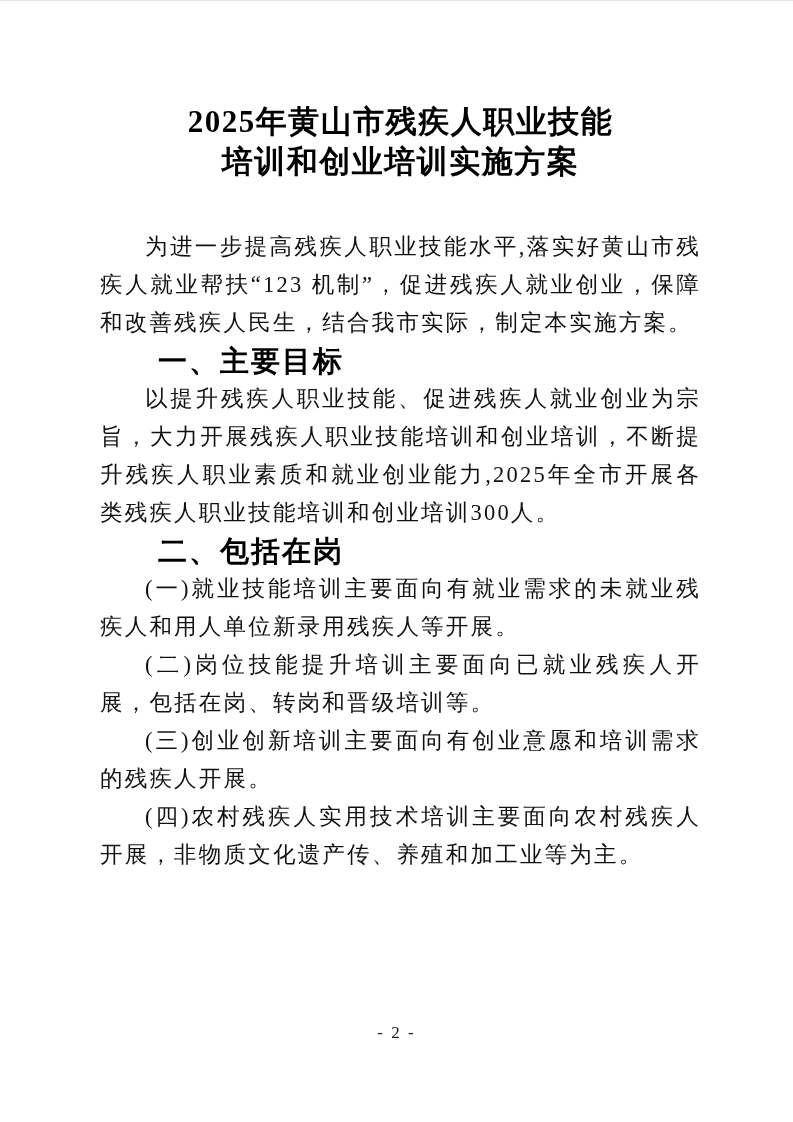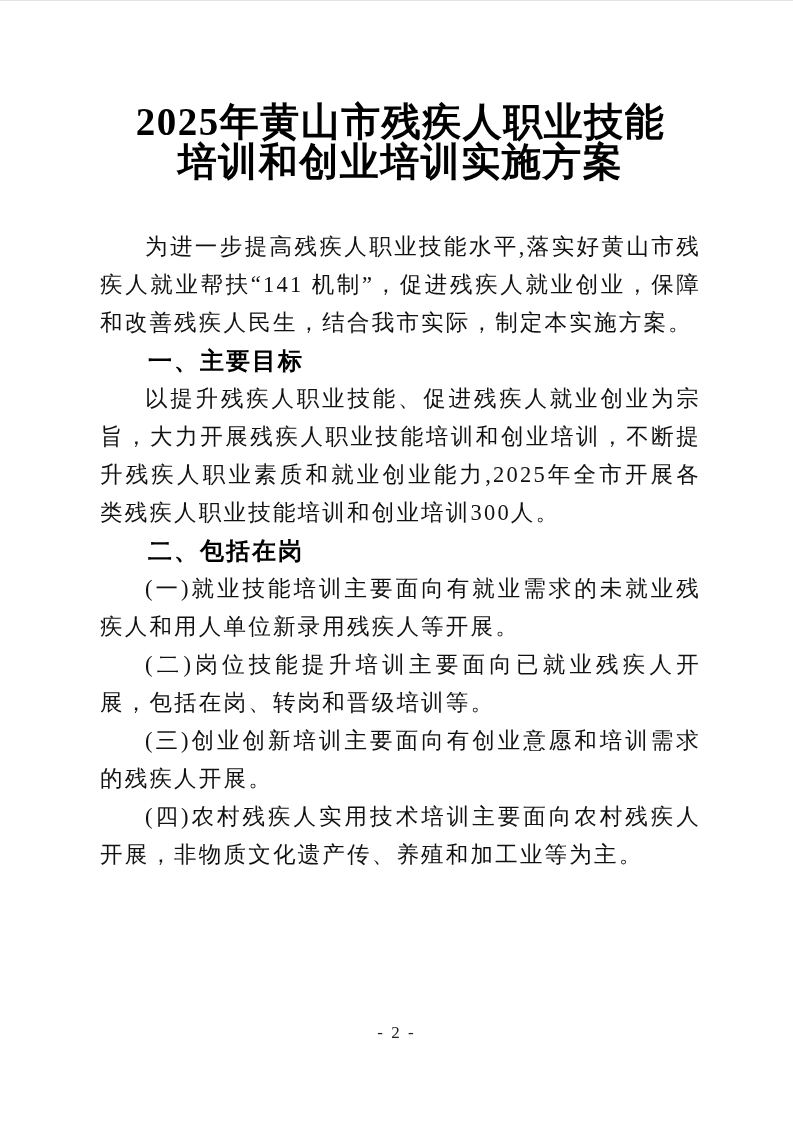--- a/index.html
+++ b/index.html
@@ -14,21 +14,21 @@
     height: 1122px;
     margin: 0 auto;
     background: #ffffff;
     border-top: 1px solid #e3e3e3;
     padding: 101px 92px 0 100px;
     overflow: hidden;
   }
   .doc-title {
     font-family: "Liberation Serif", "DejaVu Serif", serif;
     font-weight: bold;
-    font-size: 39px;
+    font-size: 31px;
     line-height: 40px;
     letter-spacing: 1.5px;
     text-align: center;
     color: #000000;
   }
   .content {
     margin-top: 46px;
   }
   .para {
     font-family: "Liberation Serif", "DejaVu Serif", serif;
@@ -37,21 +37,21 @@
     line-height: 38px;
     letter-spacing: 2.2px;
     text-align: justify;
     text-justify: inter-character;
     text-indent: 2em;
     color: #111111;
   }
   .section-heading {
     font-family: "Liberation Sans", "DejaVu Sans", sans-serif;
     font-weight: bold;
-    font-size: 24px;
+    font-size: 29px;
     line-height: 38px;
     letter-spacing: 2px;
     text-indent: 2em;
     color: #000000;
   }
   .page-footer {
     position: absolute;
     left: 0;
     right: 0;
     top: 1022px;
@@ -66,21 +66,21 @@
 <body>
 
 <div class="page">
 
   <h1 class="doc-title">
     <span>2025年黄山市残疾人职业技能</span><br>
     <span>培训和创业培训实施方案</span>
   </h1>
 
   <div class="content">
-    <p class="para">为进一步提高残疾人职业技能水平,落实好黄山市残疾人就业帮扶“141 机制”，促进残疾人就业创业，保障和改善残疾人民生，结合我市实际，制定本实施方案。</p>
+    <p class="para">为进一步提高残疾人职业技能水平,落实好黄山市残疾人就业帮扶“123 机制”，促进残疾人就业创业，保障和改善残疾人民生，结合我市实际，制定本实施方案。</p>
     <h2 class="section-heading">一、主要目标</h2>
     <p class="para">以提升残疾人职业技能、促进残疾人就业创业为宗旨，大力开展残疾人职业技能培训和创业培训，不断提升残疾人职业素质和就业创业能力,2025年全市开展各类残疾人职业技能培训和创业培训300人。</p>
     <h2 class="section-heading">二、包括在岗</h2>
     <p class="para">(一)就业技能培训主要面向有就业需求的未就业残疾人和用人单位新录用残疾人等开展。</p>
     <p class="para">(二)岗位技能提升培训主要面向已就业残疾人开展，包括在岗、转岗和晋级培训等。</p>
     <p class="para">(三)创业创新培训主要面向有创业意愿和培训需求的残疾人开展。</p>
     <p class="para">(四)农村残疾人实用技术培训主要面向农村残疾人开展，非物质文化遗产传、养殖和加工业等为主。</p>
   </div>
 
   <div class="page-footer">- 2 -</div>

